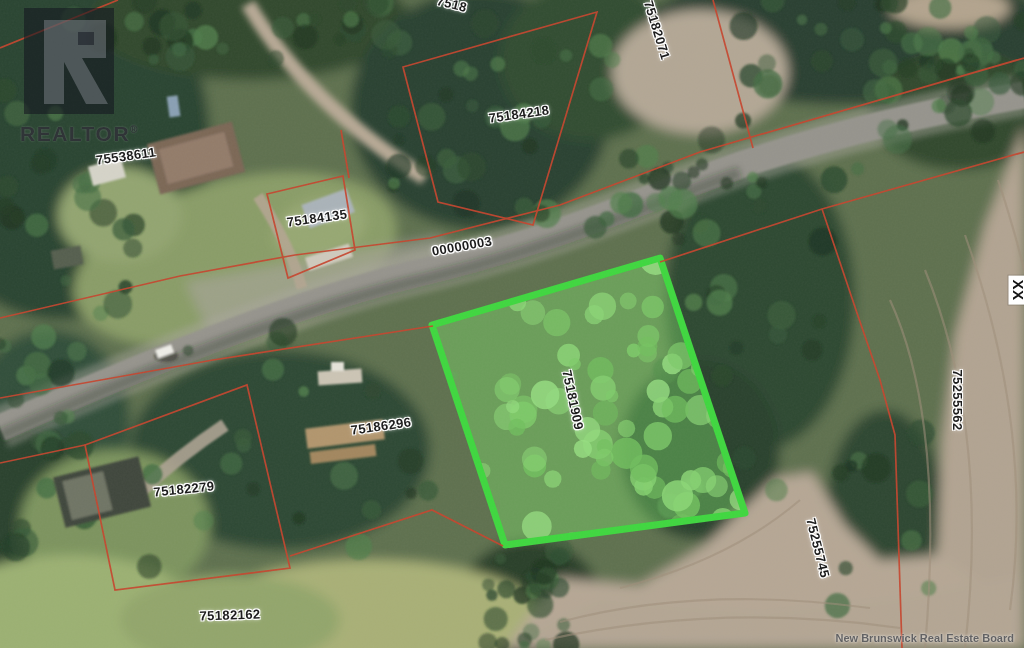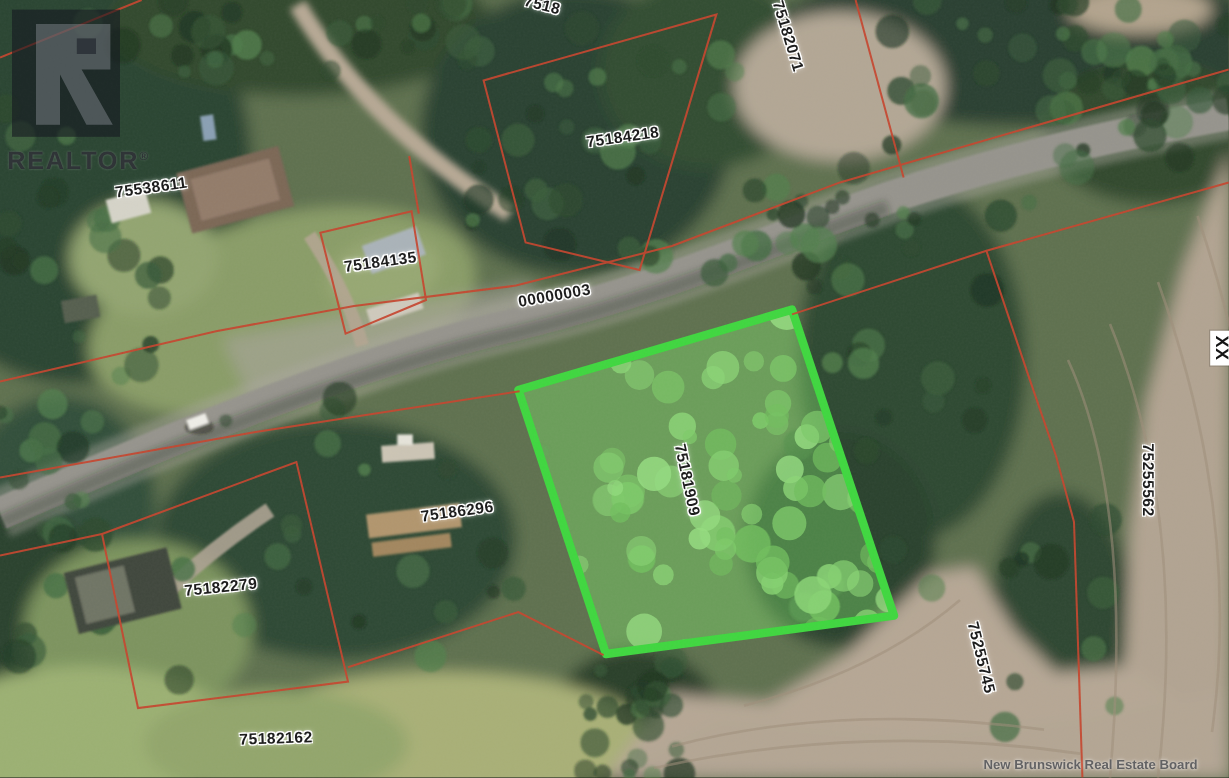--- a/index.html
+++ b/index.html
@@ -12,29 +12,29 @@
     position:absolute;white-space:nowrap;
     font:bold 13px "Liberation Sans", sans-serif;
     color:#1d1d1d;letter-spacing:.4px;
     text-shadow:-1px -1px 0 #fff,1px -1px 0 #fff,-1px 1px 0 #fff,1px 1px 0 #fff,0 0 3px #fff,0 0 5px rgba(255,255,255,.8);
     transform-origin:center center;pointer-events:none;
   }
   .plabel.boxed{
     background:#fff;color:#151515;padding:1px 4px;font-size:15px;
     text-shadow:none;box-shadow:0 0 0 1px rgba(0,0,0,.15);
   }
-  #realtor{position:absolute;left:6px;top:6px;width:130px;pointer-events:none;}
+  #realtor{position:absolute;left:20px;top:6px;width:130px;pointer-events:none;}
   #realtor-word{
     font:bold 21px "Liberation Sans", sans-serif;color:rgba(42,44,50,.88);
     letter-spacing:1.5px;margin-top:2px;
     text-shadow:0 0 2px rgba(255,255,255,.28);
   }
   #realtor-word sup{font-size:10px;letter-spacing:0;}
   #watermark{
-    position:absolute;right:26px;bottom:4px;
+    position:absolute;right:10px;bottom:4px;
     font:bold 11px "Liberation Sans", sans-serif;color:rgba(92,92,94,.95);
     text-shadow:0 0 2px rgba(255,255,255,.65),0 0 4px rgba(255,255,255,.45);
   }
 </style>
 </head>
 <body>
 
 <div id="stage">
 
   <svg id="bg" viewBox="0 0 1024 648" aria-hidden="true">

